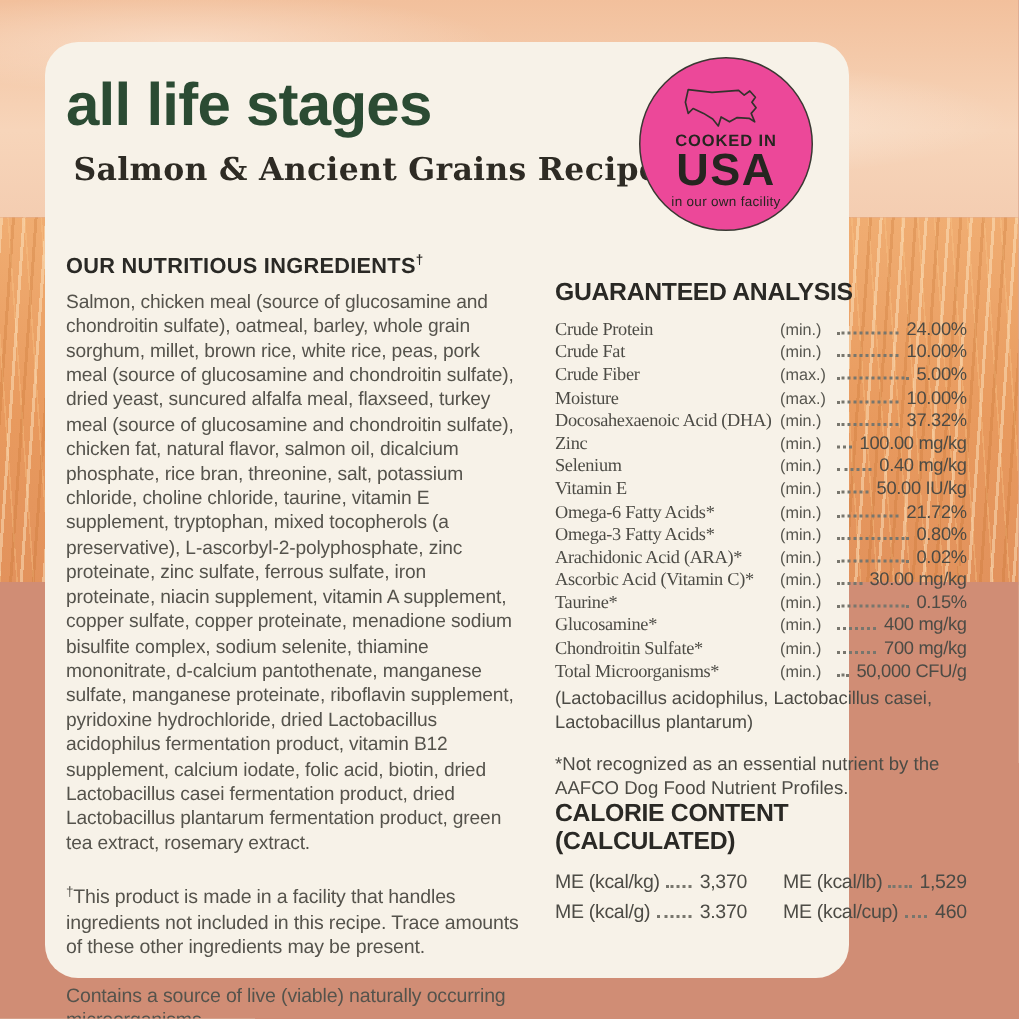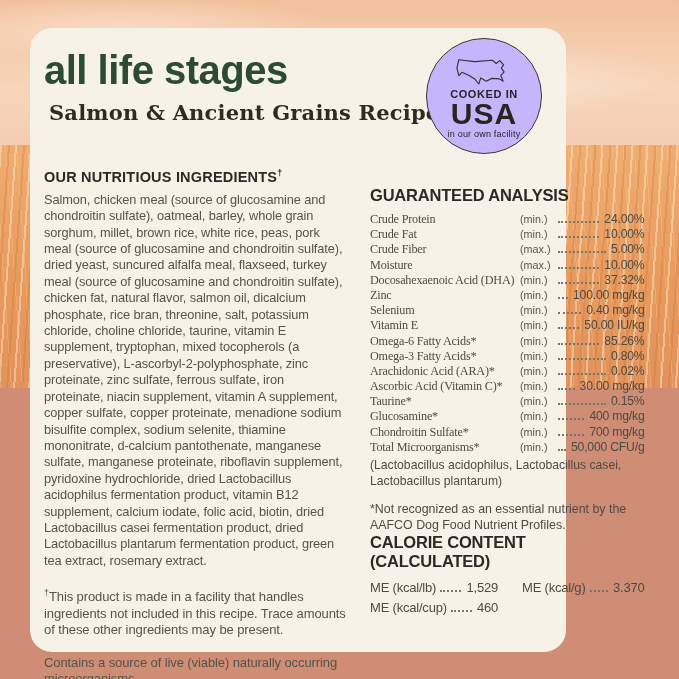--- a/index.html
+++ b/index.html
@@ -38,21 +38,21 @@
     margin:0;font-size:40px;line-height:40px;font-weight:800;
     letter-spacing:-.5px;color:#2b4b33;
   }
   h2.subtitle{
     margin:12px 0 0 5px;font-family:"DejaVu Serif","Liberation Serif",serif;
     font-size:21px;line-height:22px;font-weight:700;color:#2e2b24;letter-spacing:.2px;
   }
   
   .badge{
     position:absolute;right:4px;top:-12px;width:116px;height:116px;border-radius:50%;
-    background:#c4b5fd;border:1.5px solid #3a3933;box-sizing:border-box;
+    background:#ec4899;border:1.5px solid #3a3933;box-sizing:border-box;
     display:flex;flex-direction:column;align-items:center;justify-content:center;
     text-align:center;color:#262520;
   }
   .badge svg{width:56px;height:34px;margin-bottom:1px;}
   .badge .b1{font-size:11px;font-weight:700;letter-spacing:.6px;}
   .badge .b2{font-size:30px;line-height:28px;font-weight:800;letter-spacing:1px;}
   .badge .b3{font-size:9px;font-weight:400;letter-spacing:.2px;margin-top:1px;}
   
   .columns{display:flex;margin-top:20px;}
   .col-left{width:302px;flex:0 0 302px;}
@@ -176,21 +176,21 @@
     <span class="ga-label">Vitamin E</span>
     <span class="ga-basis">(min.)</span>
     <span class="dots"></span>
     <span class="ga-value">50.00 IU/kg</span>
   </div>
 
   <div class="ga-row">
     <span class="ga-label">Omega-6 Fatty Acids*</span>
     <span class="ga-basis">(min.)</span>
     <span class="dots"></span>
-    <span class="ga-value">85.26%</span>
+    <span class="ga-value">21.72%</span>
   </div>
 
   <div class="ga-row">
     <span class="ga-label">Omega-3 Fatty Acids*</span>
     <span class="ga-basis">(min.)</span>
     <span class="dots"></span>
     <span class="ga-value">0.80%</span>
   </div>
 
   <div class="ga-row">
@@ -232,20 +232,25 @@
     <span class="ga-label">Total Microorganisms*</span>
     <span class="ga-basis">(min.)</span>
     <span class="dots"></span>
     <span class="ga-value">50,000 CFU/g</span>
   </div>
 </div>
         <p class="ga-paren">(Lactobacillus acidophilus, Lactobacillus casei, Lactobacillus plantarum)</p>
         <p class="ga-foot">*Not recognized as an essential nutrient by the AAFCO Dog Food Nutrient Profiles.</p>
         <h3 class="sec-big cal-head">CALORIE CONTENT (CALCULATED)</h3>
         <div class="cal-grid" id="cal-grid">
+  <div class="cal-entry">
+    <span class="cal-label">ME (kcal/kg)</span>
+    <span class="dots"></span>
+    <span class="cal-value">3,370</span>
+  </div>
 
   <div class="cal-entry">
     <span class="cal-label">ME (kcal/lb)</span>
     <span class="dots"></span>
     <span class="cal-value">1,529</span>
   </div>
 
   <div class="cal-entry">
     <span class="cal-label">ME (kcal/g)</span>
     <span class="dots"></span>

